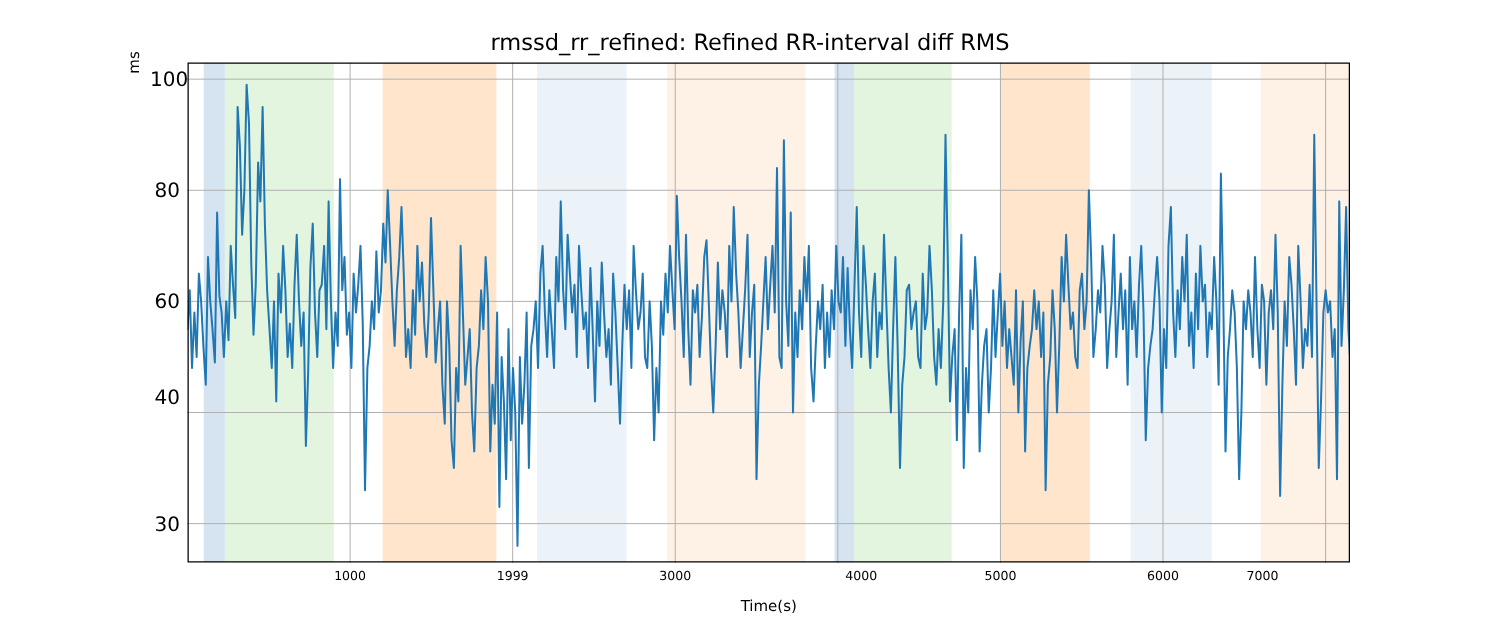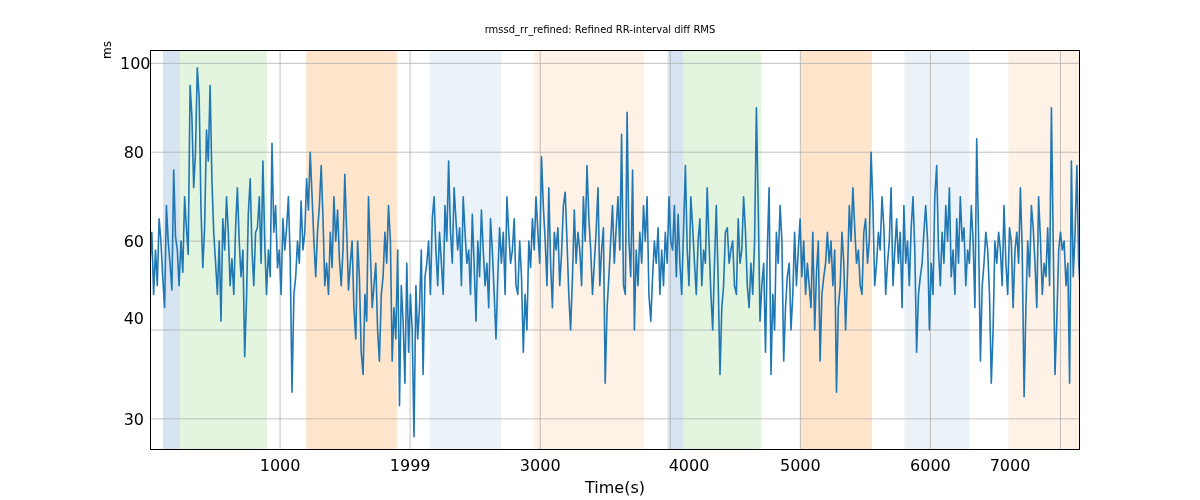--- a/index.html
+++ b/index.html
@@ -16,21 +16,21 @@
     position: relative;
     width: 1200px;
     height: 500px;
   }
   .title {
     position: absolute;
     left: 0;
     width: 1200px;
     top: 24px;
     text-align: center;
-    font-size: 10px;
+    font-size: 18px;
   }
   .axes {
     position: absolute;
     left: 150px;
     top: 50px;
     width: 930px;
     height: 400px;
   }
   .plot-border {
     position: absolute;
@@ -44,38 +44,38 @@
     width: 930px;
     height: 400px;
     overflow: hidden;
   }
   .xlabel {
     position: absolute;
     left: 150px;
     width: 930px;
     top: 478px;
     text-align: center;
-    font-size: 16px;
+    font-size: 12px;
   }
   .ylabel {
     position: absolute;
     left: 110px;
     top: 50px;
     width: 400px;
     height: 20px;
     transform-origin: 0 0;
     transform: rotate(-90deg) translate(-200px, -10px);
     text-align: center;
     font-size: 12px;
   }
   .tick-x {
     position: absolute;
     top: 456px;
     transform: translateX(-50%);
-    font-size: 16px;
+    font-size: 10px;
   }
   .tick-y {
     position: absolute;
     left: 120px;
     transform: translateY(-50%);
     text-align: right;
     width: 24px;
     font-size: 16px;
   }
   line.grid {

